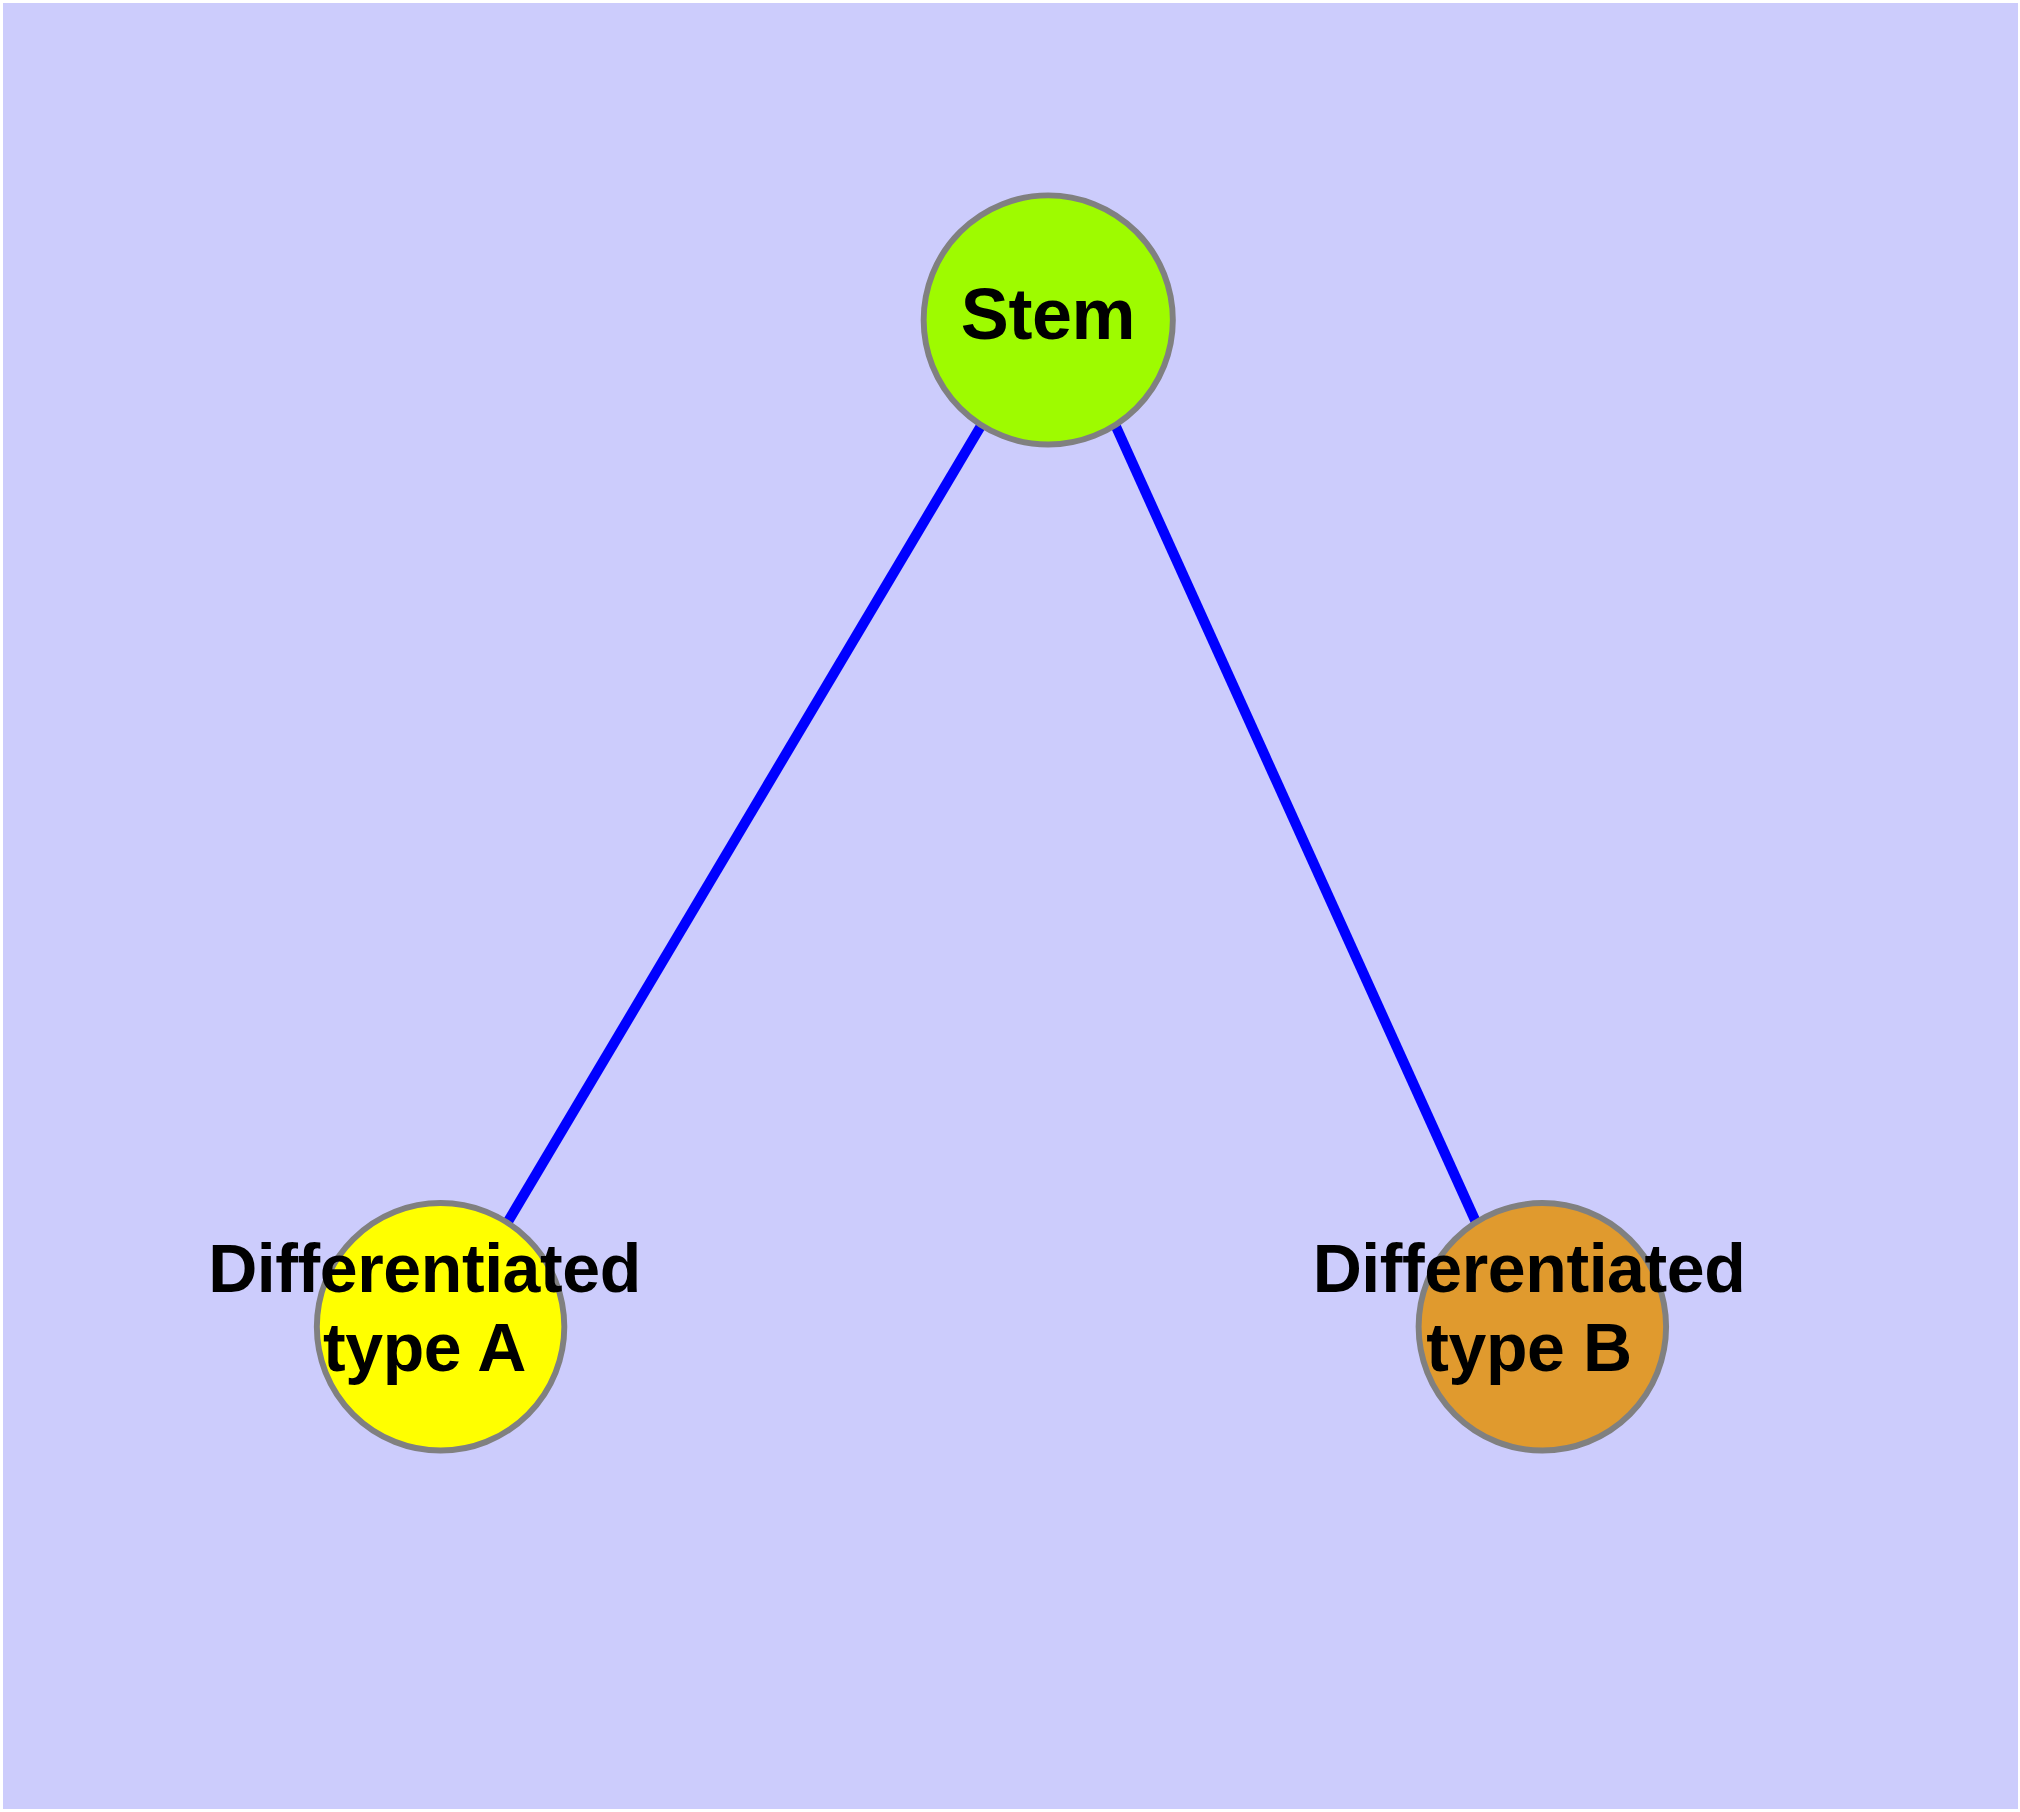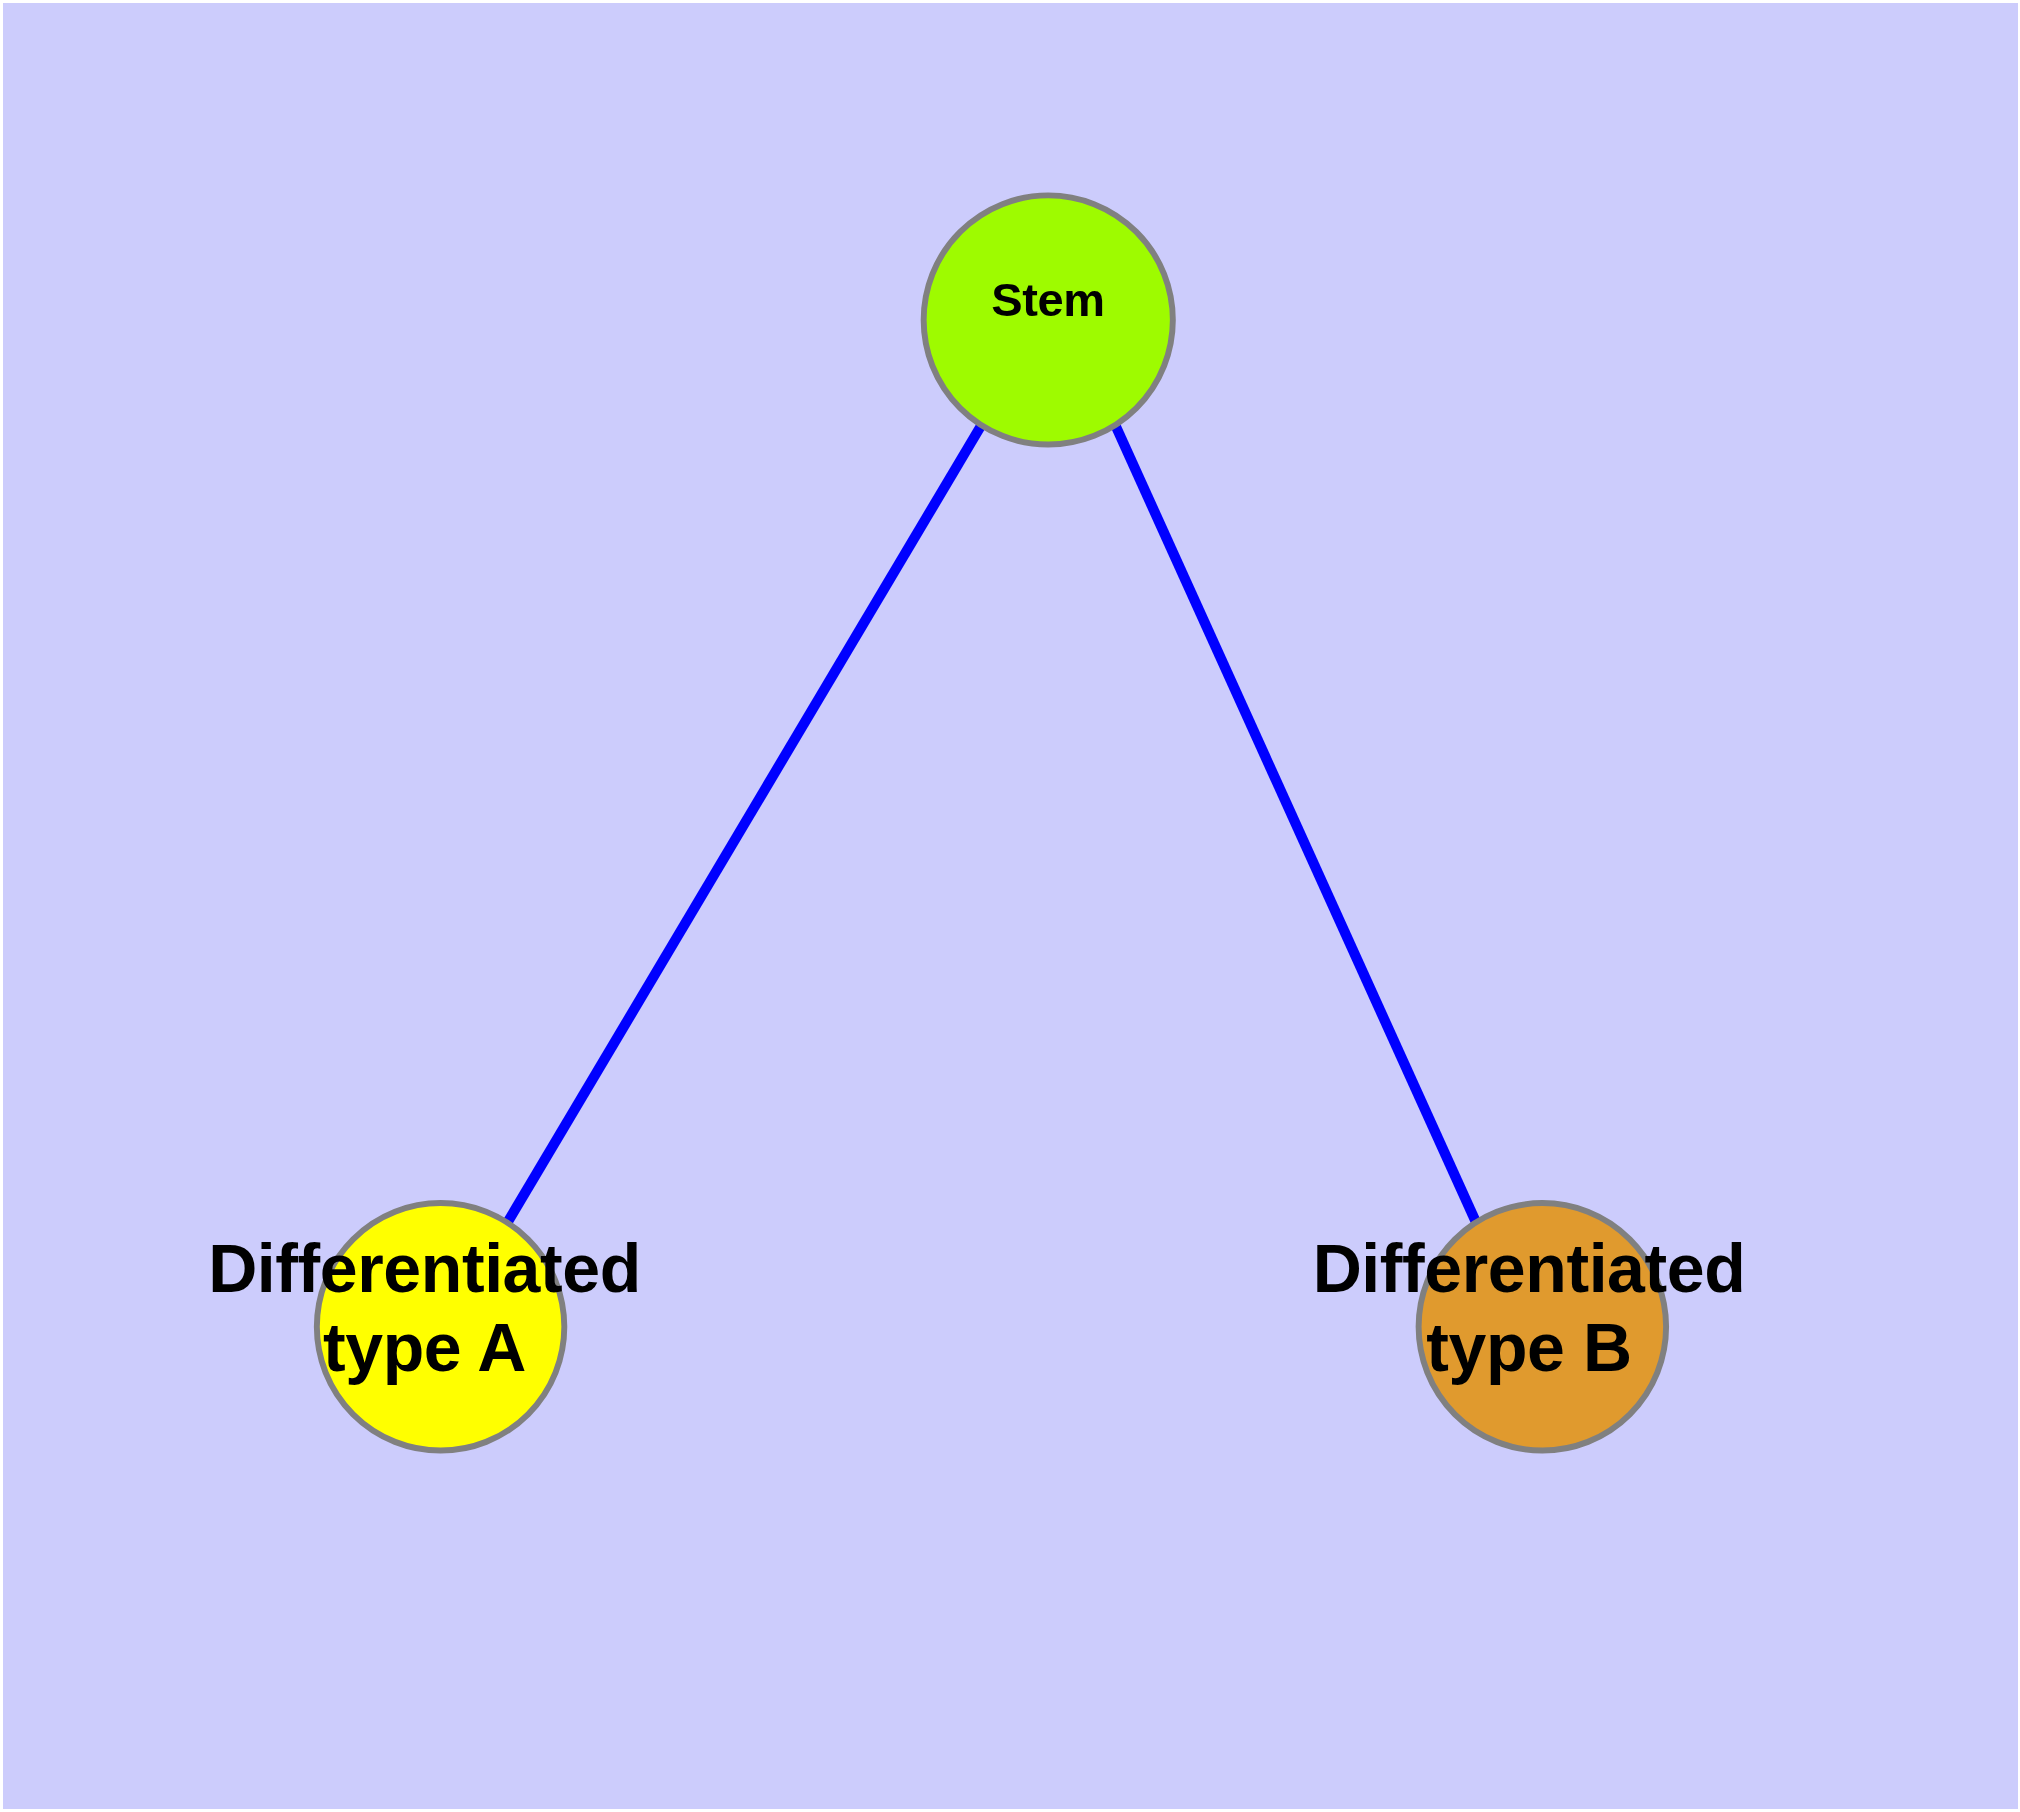--- a/index.html
+++ b/index.html
@@ -28,21 +28,21 @@
     position: absolute;
     color: #000000;
     font-weight: bold;
     text-align: center;
     white-space: pre;
     line-height: 1.16;
     letter-spacing: -0.4px;
     -webkit-font-smoothing: antialiased;
   }
   #label-stem {
-    font-size: 47px;
+    font-size: 72px;
     left: 621px;
     top: 270px;
     width: 848px;
   }
   #label-type-a {
     font-size: 68px;
     left: -2.5px;
     top: 1226px;
     width: 848px;
   }

